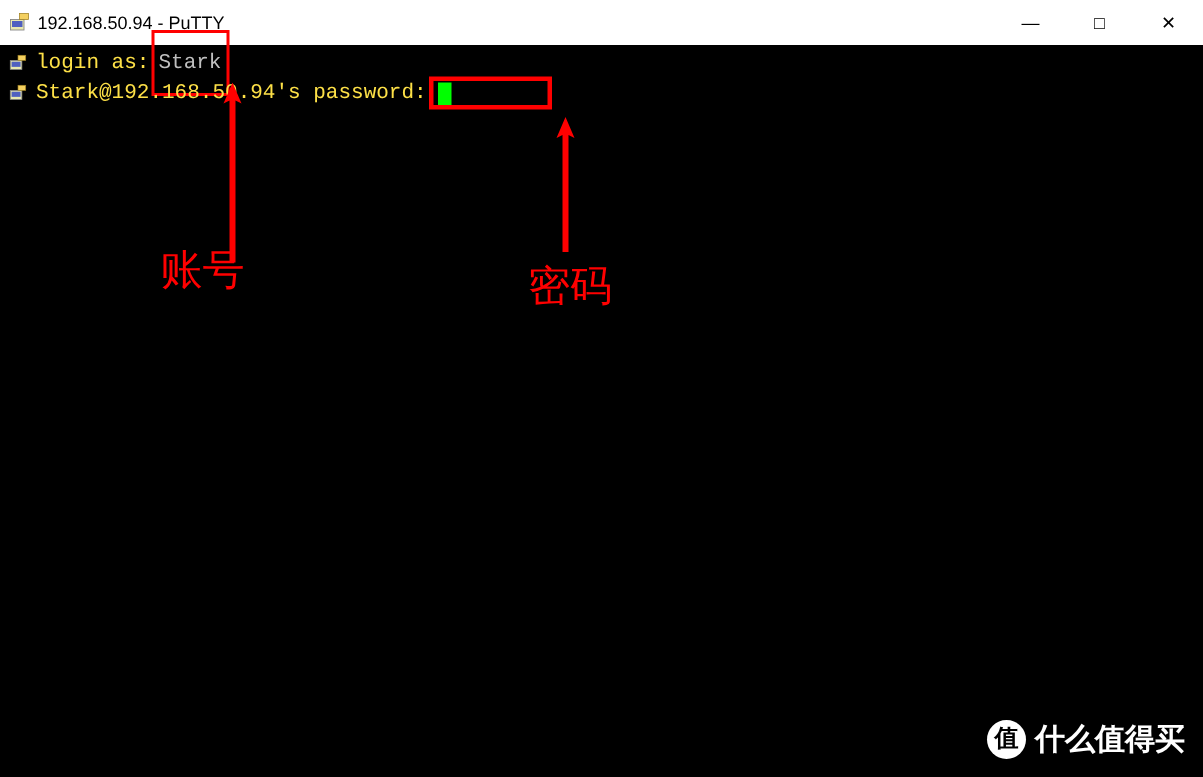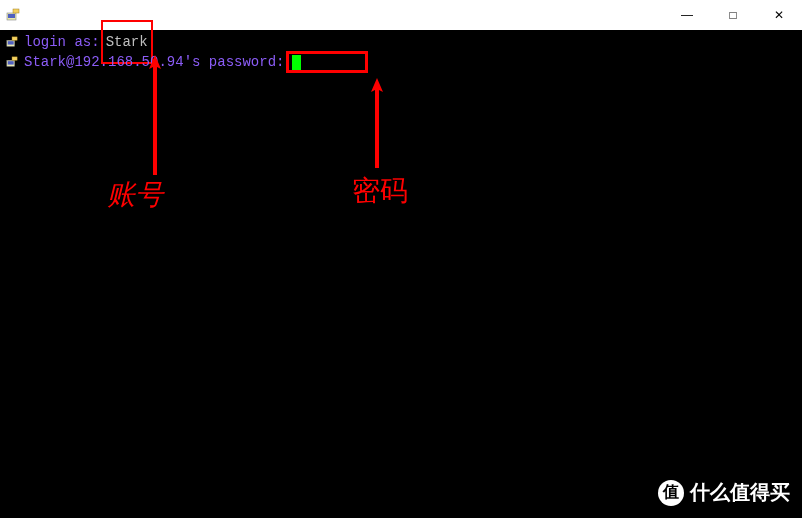--- a/index.html
+++ b/index.html
@@ -58,21 +58,21 @@
       display: flex;
       align-items: center;
       height: 20px;
     }
     .line-icon {
       width: 16px;
       display: inline-flex;
       align-items: center;
       justify-content: center;
     }
-    .gray-text { color: #8b5cf6; }
+    .gray-text { color: #fde047; }
     .username-box {
       border: 2px solid #ff0000;
       padding: 10px 3px;
       color: #bfbfbf;
       margin-left: 1px;
     }
     .password-box {
       border: 3px solid #ff0000;
       width: 82px;
       height: 22px;
@@ -91,21 +91,21 @@
       position: absolute;
       pointer-events: none;
     }
     .anno-label {
       position: absolute;
       color: #ff0000;
       font-family: "Microsoft YaHei", "SimHei", sans-serif;
       font-size: 28px;
       font-weight: 500;
     }
-    .anno1 { left: 107px; top: 176px; font-style: italic; }
+    .anno1 { left: 107px; top: 161px; }
     .anno2 { left: 352px; top: 172px; }
     
     .watermark {
       position: absolute;
       right: 12px;
       bottom: 12px;
       display: flex;
       align-items: center;
       gap: 6px;
       color: #fff;
@@ -131,20 +131,21 @@
 
 <div class="titlebar">
   <div class="titlebar-left">
     <span class="putty-icon">
       <svg width="14" height="14" viewBox="0 0 14 14">
         <rect x="1" y="5" width="9" height="7" fill="#e8e8b0" stroke="#888" stroke-width="0.6"></rect>
         <rect x="2" y="6" width="7" height="4" fill="#5060c0"></rect>
         <rect x="7" y="1" width="6" height="4" fill="#f4d060" stroke="#a08020" stroke-width="0.5"></rect>
       </svg>
     </span>
+    <span>192.168.50.94 - PuTTY</span>
   </div>
   <div class="titlebar-buttons">
     <div class="titlebar-btn">—</div>
     <div class="titlebar-btn">□</div>
     <div class="titlebar-btn">✕</div>
   </div>
 </div>
 
 <div class="terminal">
   <div class="term-line">

